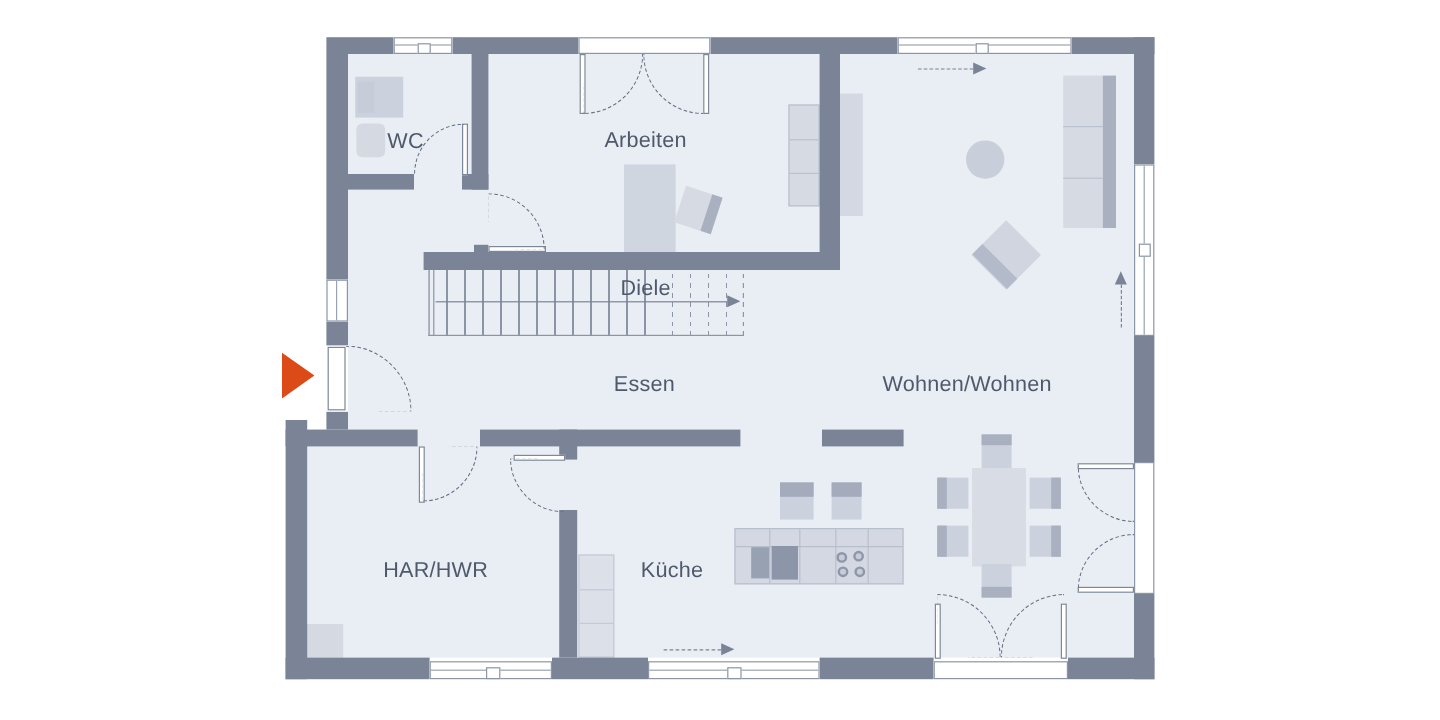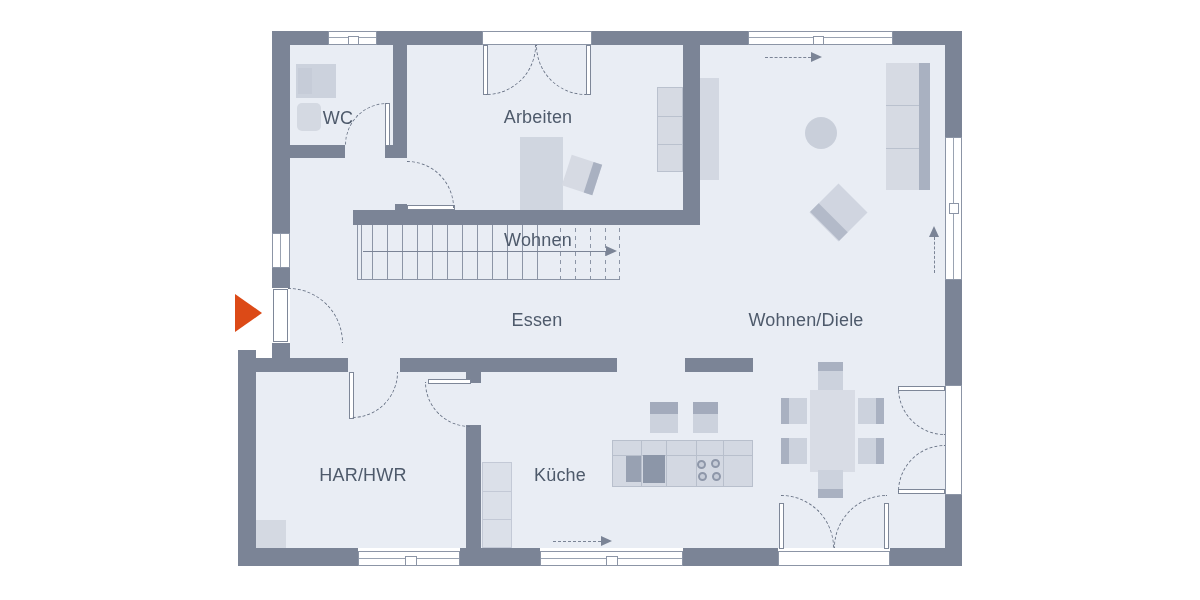--- a/index.html
+++ b/index.html
@@ -222,19 +222,19 @@
   </div>
   <div style="position:absolute;left:553px;top:536px;width:60px;height:10px;">
     <div class="dline-h" style="left:0;top:5px;width:48px;"></div>
     <div class="tri-right" style="left:48px;top:0;"></div>
   </div>
 
   <div class="entry-arrow"></div>
 
   <div class="rlabel" style="left:338px;top:118px;">WC</div>
   <div class="rlabel" style="left:538px;top:117px;">Arbeiten</div>
-  <div class="rlabel" style="left:538px;top:240px;">Wohnen</div>
+  <div class="rlabel" style="left:538px;top:240px;">Diele</div>
   <div class="rlabel" style="left:537px;top:320px;">Essen</div>
-  <div class="rlabel" style="left:806px;top:320px;">Wohnen/Diele</div>
+  <div class="rlabel" style="left:806px;top:320px;">Wohnen/Wohnen</div>
   <div class="rlabel" style="left:363px;top:475px;">HAR/HWR</div>
   <div class="rlabel" style="left:560px;top:475px;">Küche</div>
 
 </div>
 
 </body></html>

